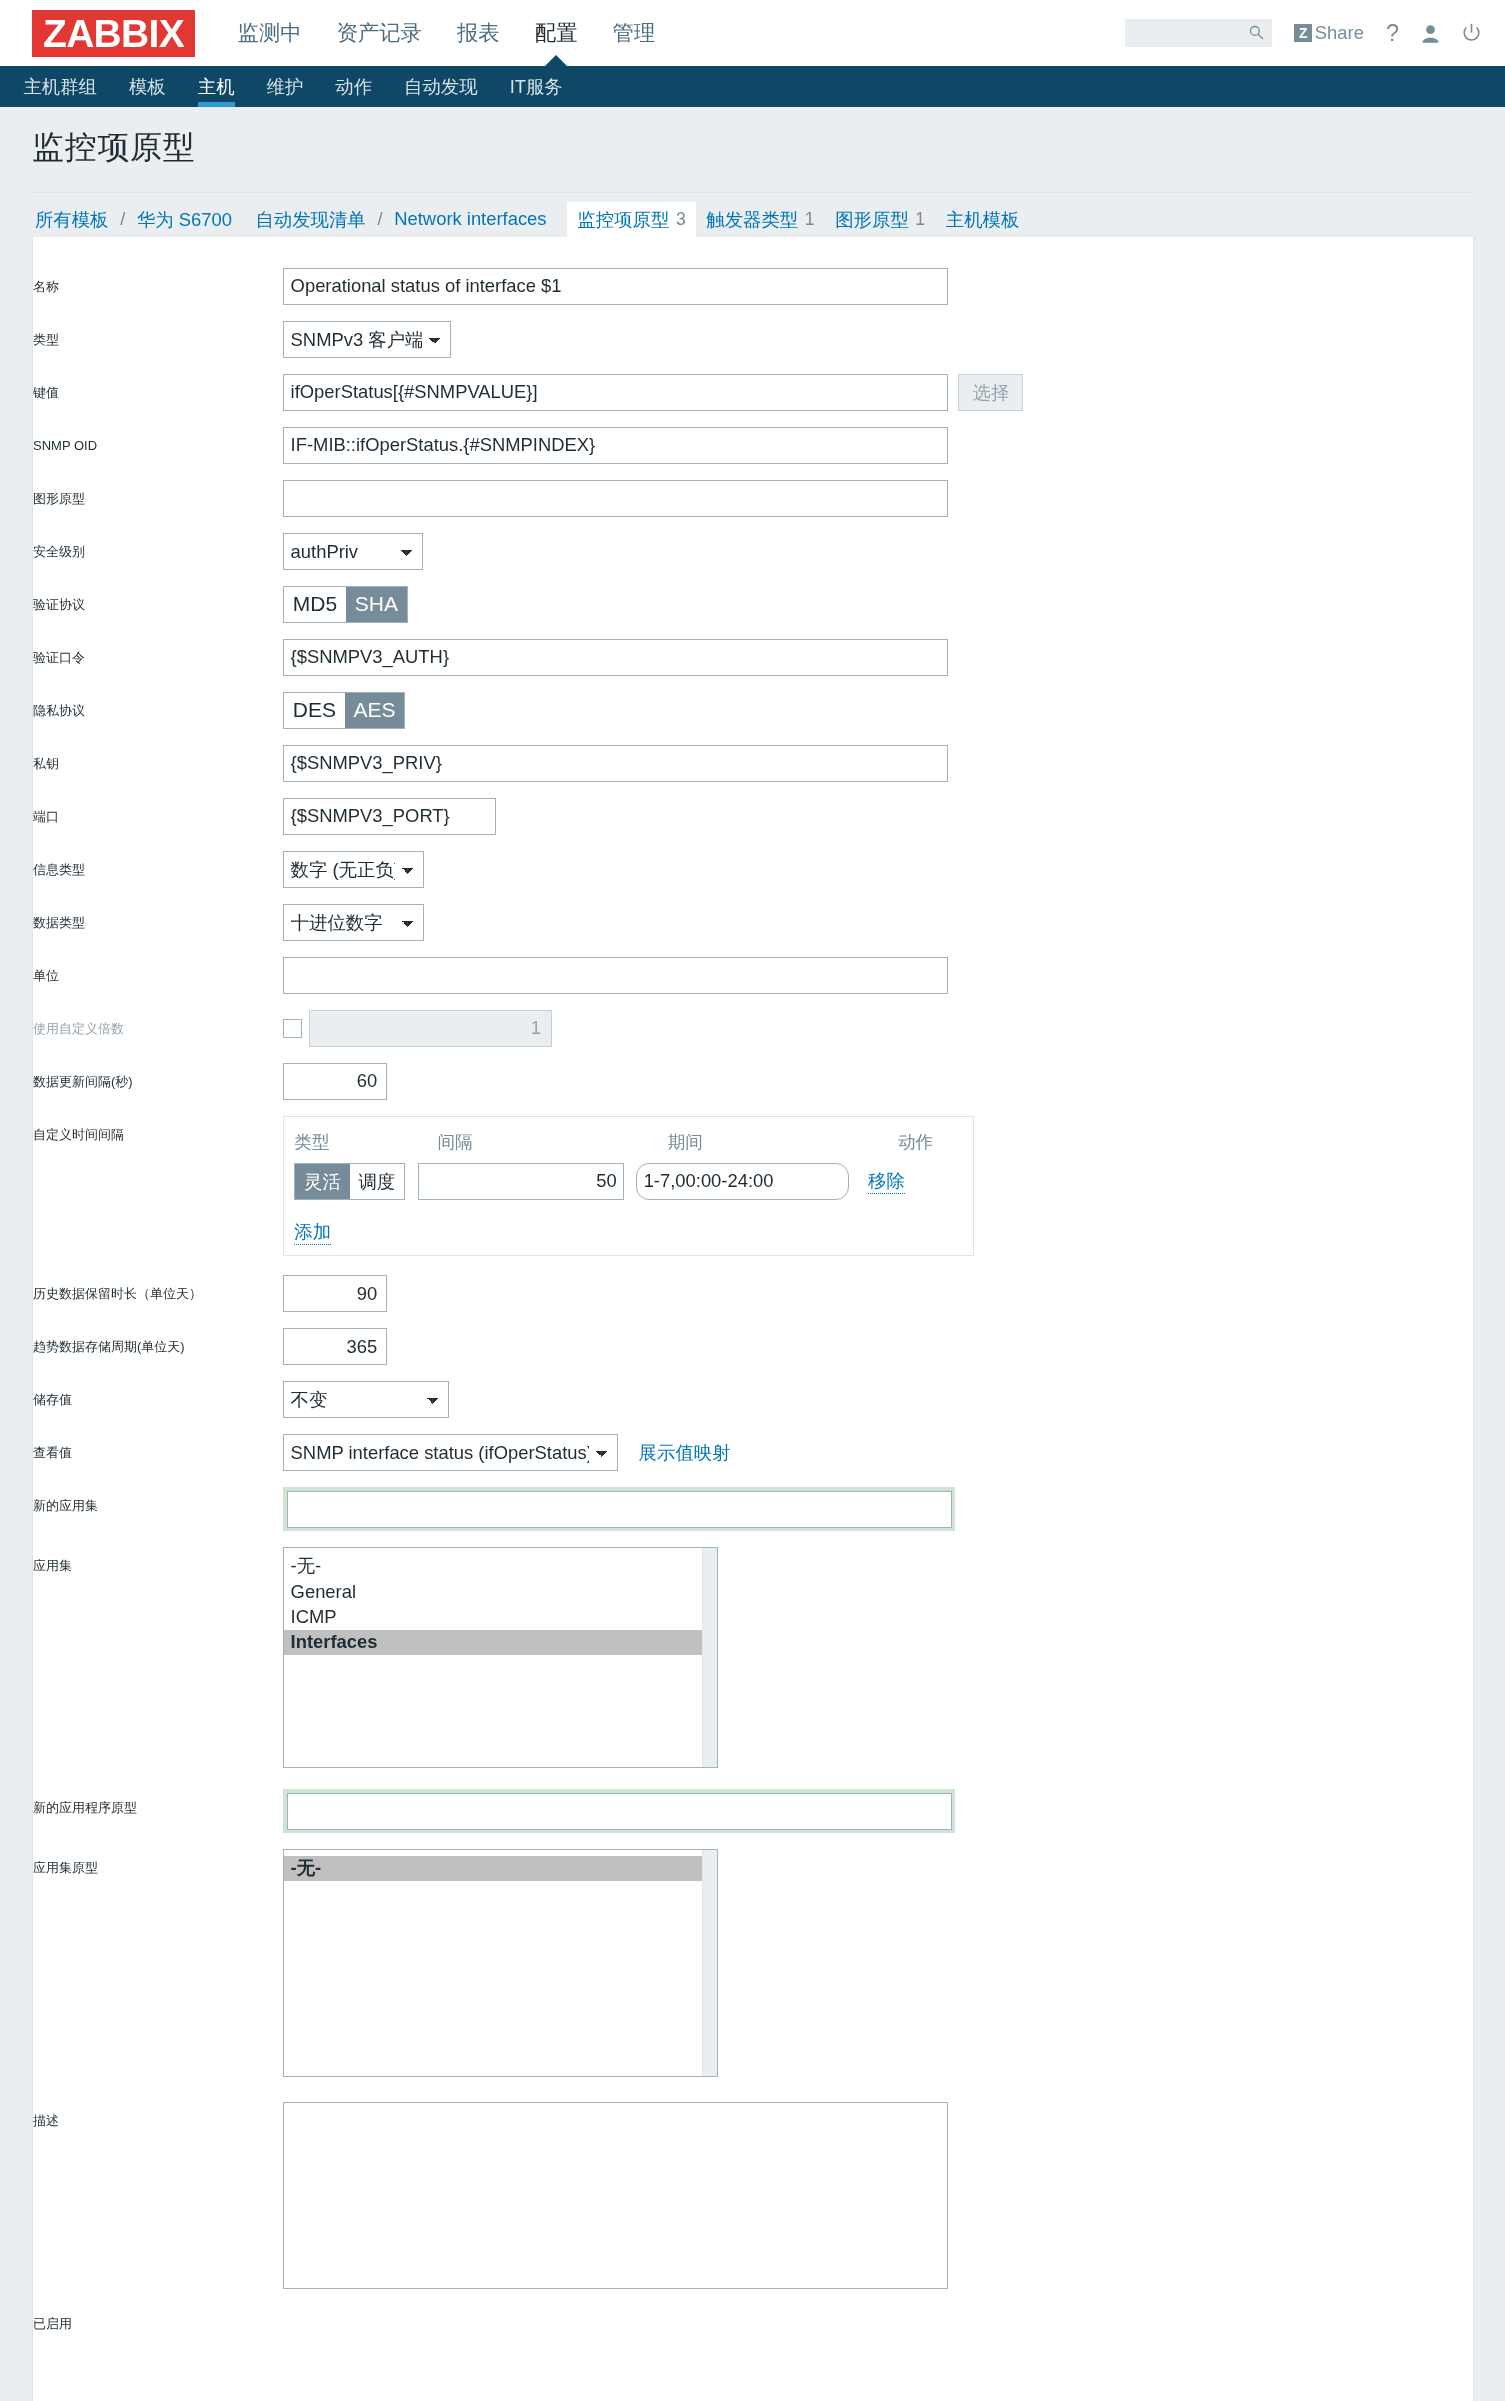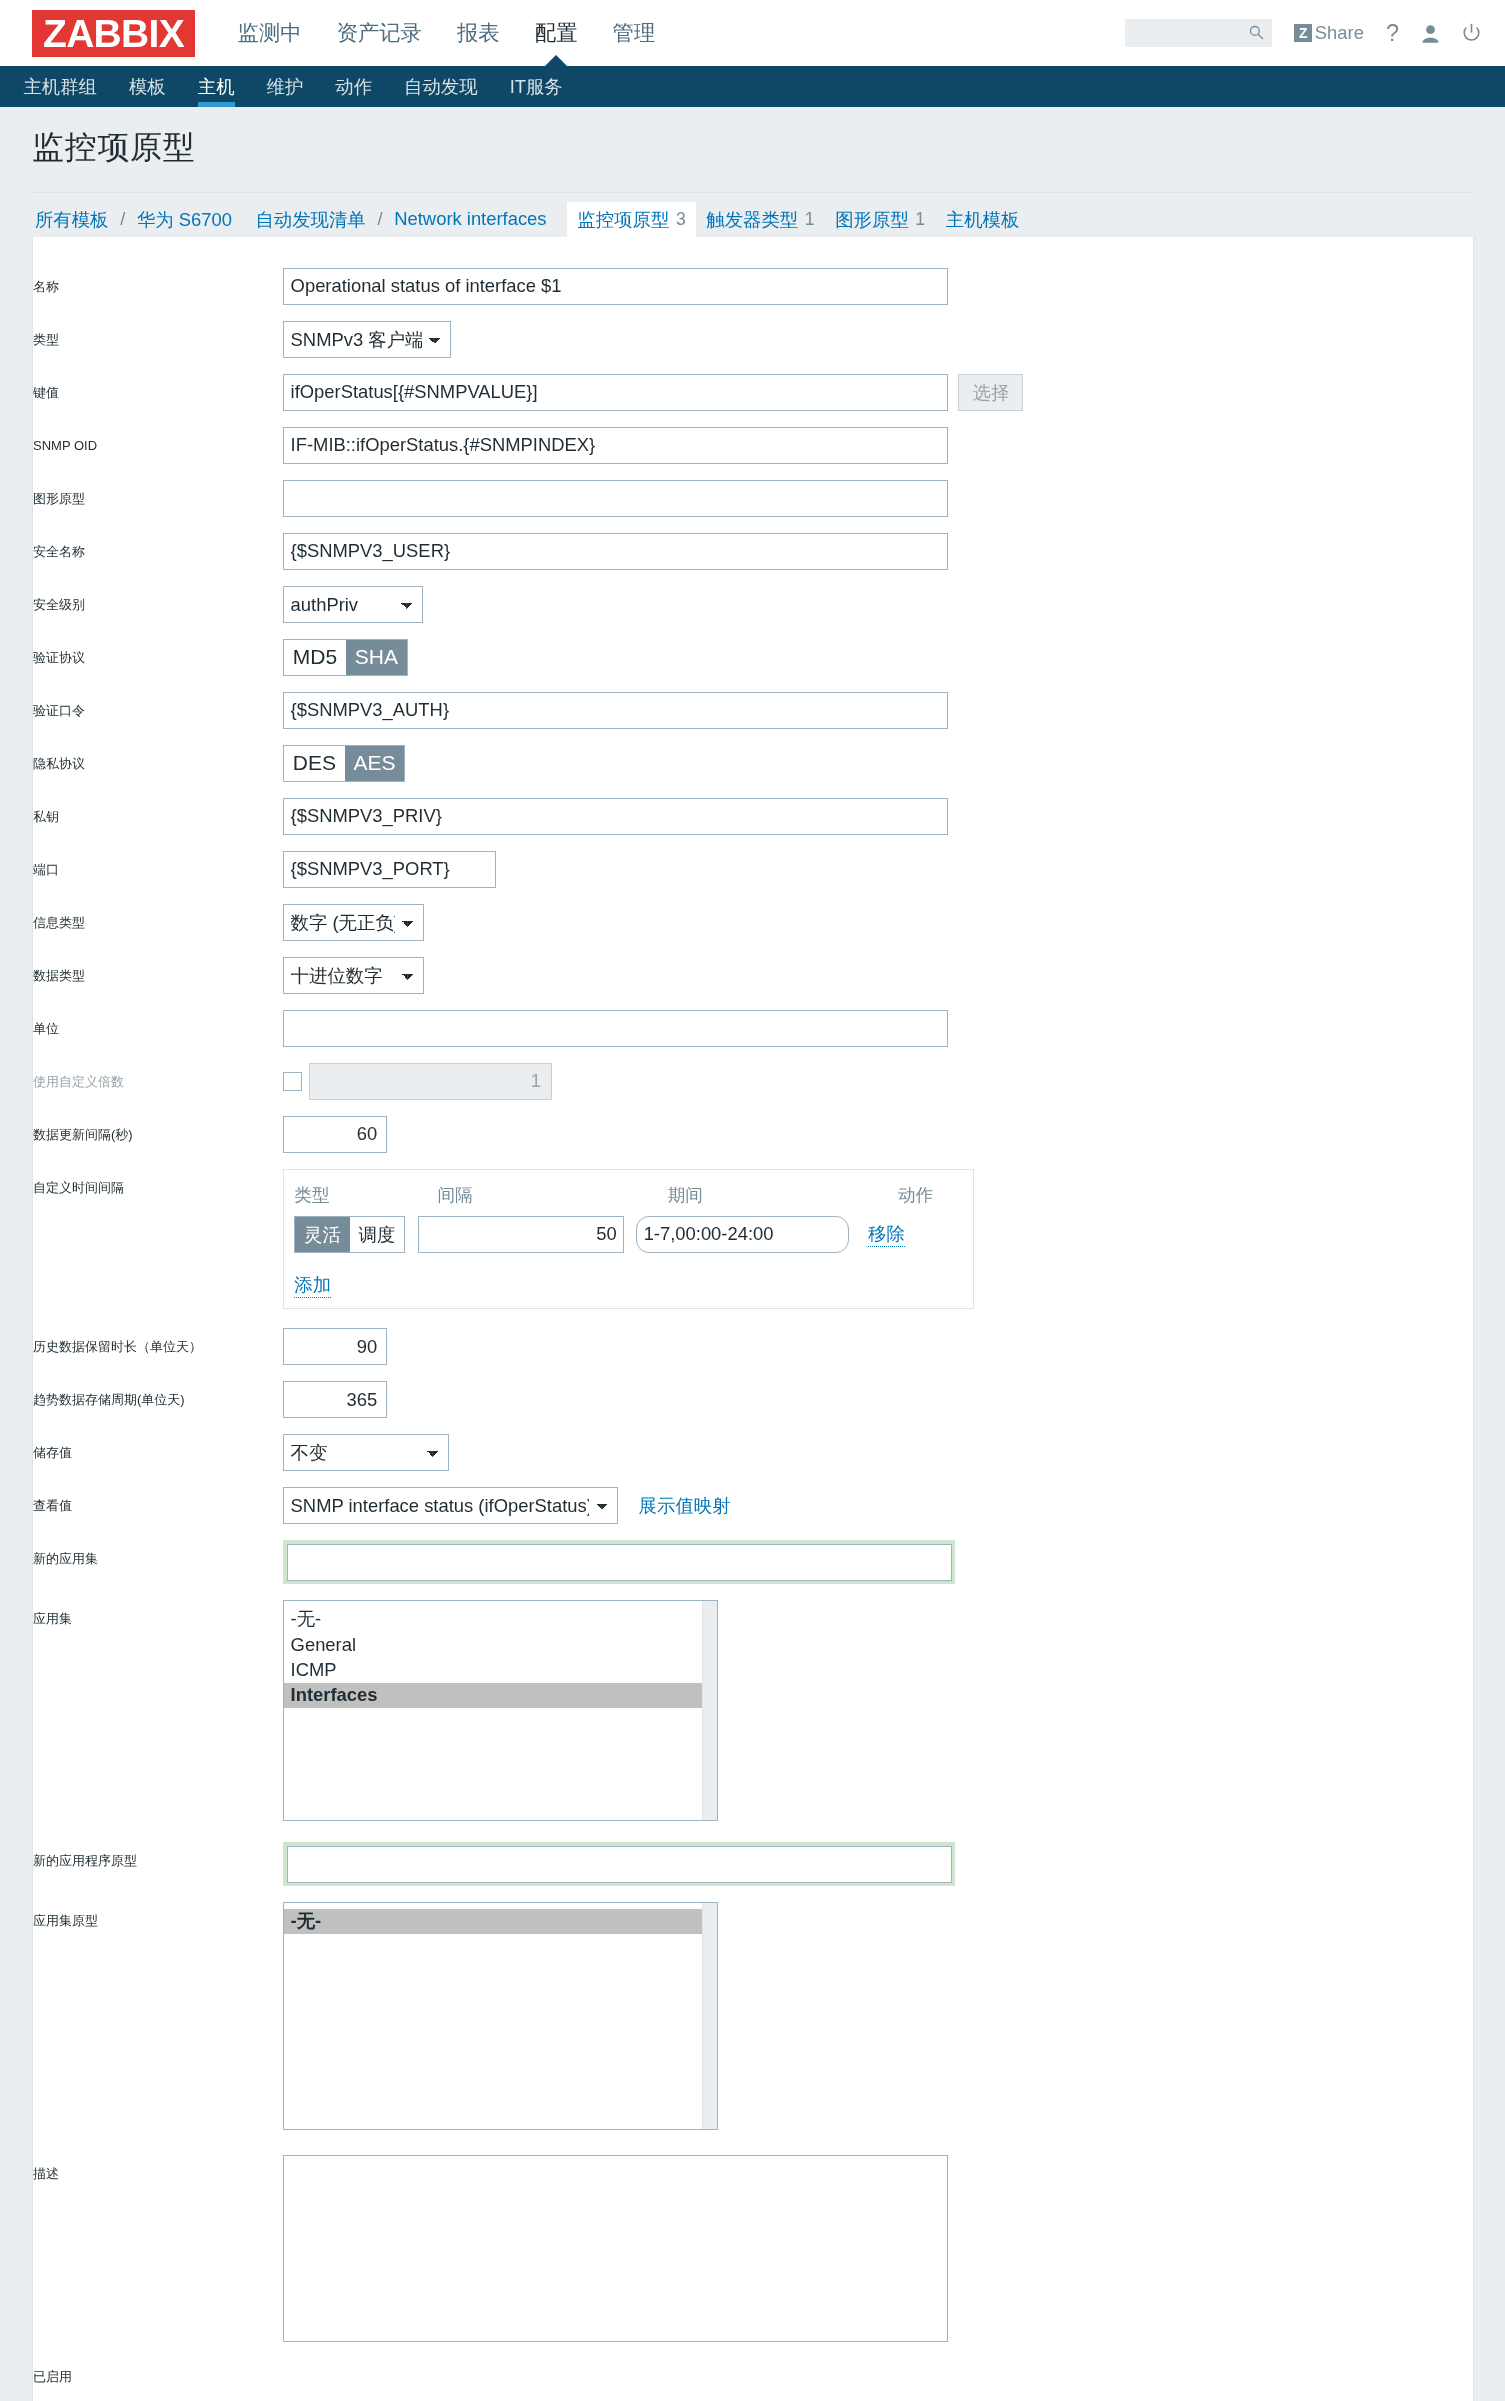--- a/index.html
+++ b/index.html
@@ -484,26 +484,20 @@
     </div>
   </div>
 
   <div class="row">
     <div class="lbl">图形原型</div>
     <div class="fld">
       <input class="txt wide" type="text" value="" style="">
     </div>
   </div>
 
-  <div class="row">
-    <div class="lbl">安全名称</div>
-    <div class="fld">
-      <input class="txt wide" type="text" value="{$SNMPV3_USER}" style="">
-    </div>
-  </div>
 
   <div class="row">
     <div class="lbl">安全级别</div>
     <div class="fld">
       <select class="sel" style="width:140px;">
         <option>authPriv</option>
       </select>
     </div>
   </div>
 

